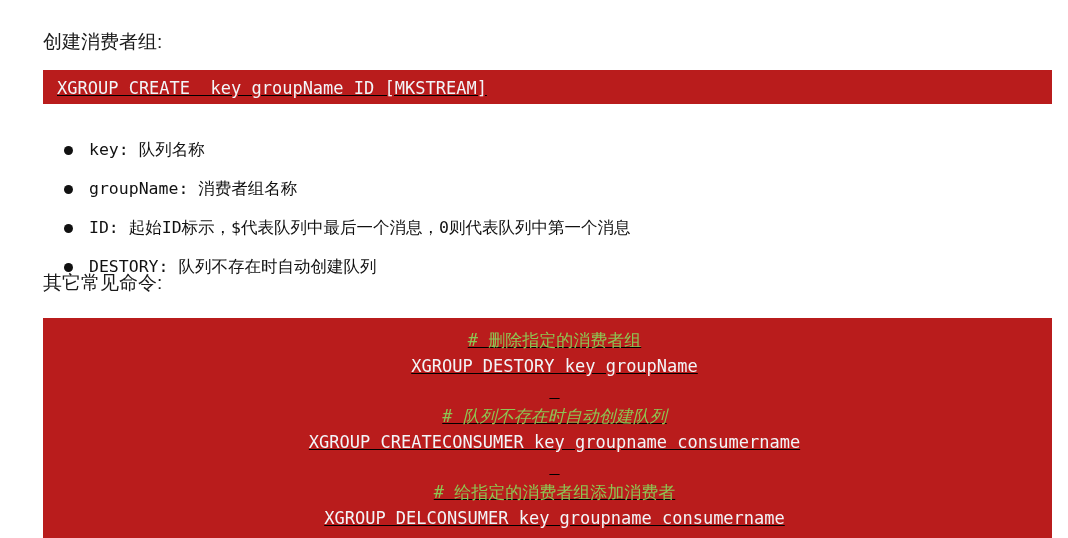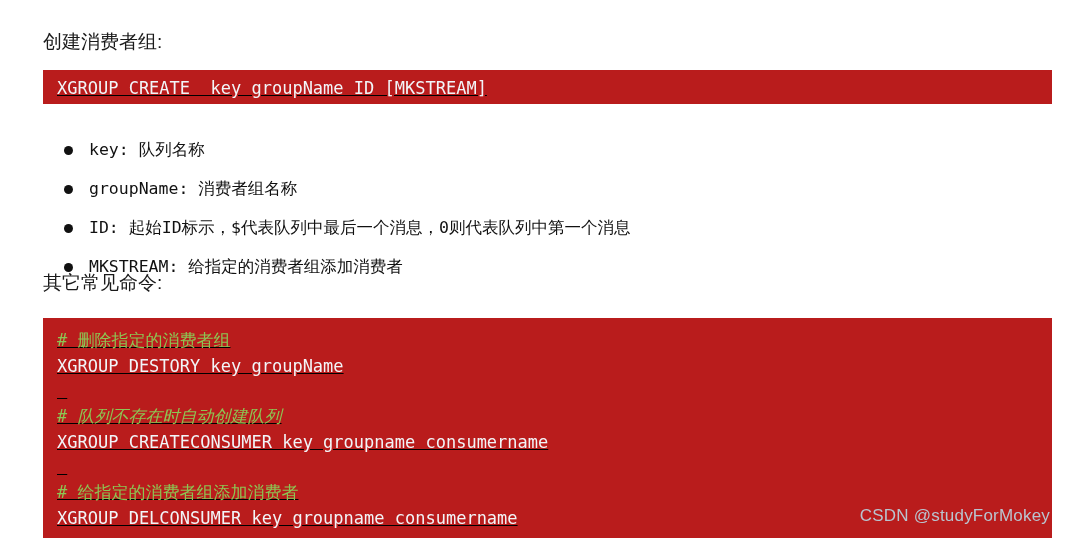--- a/index.html
+++ b/index.html
@@ -44,20 +44,21 @@
   }
   #code-create {
     top: 70px;
     height: 34px;
     padding: 5px 0 0 14px;
   }
   #code-other {
     top: 318px;
     height: 220px;
     padding: 9px 0 0 14px;
+    text-align: center;
   }
   .code-line {
     font-family: "DejaVu Sans Mono", "Liberation Mono", monospace;
     font-size: 17px;
     line-height: 26px;
     color: #f2f5f8;
     white-space: pre;
     letter-spacing: 0px;
   }
   .code-line.comment {
@@ -124,31 +125,30 @@
   <div class="section-label" id="label-create">创建消费者组:</div>
 
   <div class="code-bar" id="code-create">
     <div class="code-line">XGROUP CREATE  key groupName ID [MKSTREAM]</div>
   </div>
 
   <ul class="bullets" id="parameter-list">
       <li><span class="bullet-dot"></span><span class="bullet-text">key: 队列名称</span></li>
       <li><span class="bullet-dot"></span><span class="bullet-text">groupName: 消费者组名称</span></li>
       <li><span class="bullet-dot"></span><span class="bullet-text">ID: 起始ID标示，$代表队列中最后一个消息，0则代表队列中第一个消息</span></li>
-      <li><span class="bullet-dot"></span><span class="bullet-text">MKSTREAM: 给指定的消费者组添加消费者</span></li>
+      <li><span class="bullet-dot"></span><span class="bullet-text">DESTORY: 队列不存在时自动创建队列</span></li>
     </ul>
 
   <div class="section-label" id="label-other">其它常见命令:</div>
 
   <div class="code-bar" id="code-other">
       <div class="code-line comment"># 删除指定的消费者组</div>
       <div class="code-line">XGROUP DESTORY key groupName</div>
       <div class="code-line blank"> </div>
       <div class="code-line comment italic"># 队列不存在时自动创建队列</div>
       <div class="code-line">XGROUP CREATECONSUMER key groupname consumername</div>
       <div class="code-line blank"> </div>
       <div class="code-line comment"># 给指定的消费者组添加消费者</div>
       <div class="code-line">XGROUP DELCONSUMER key groupname consumername</div>
     </div>
 
-  <div id="watermark">CSDN @studyForMokey</div>
 
 </div>
 
 </body></html>

